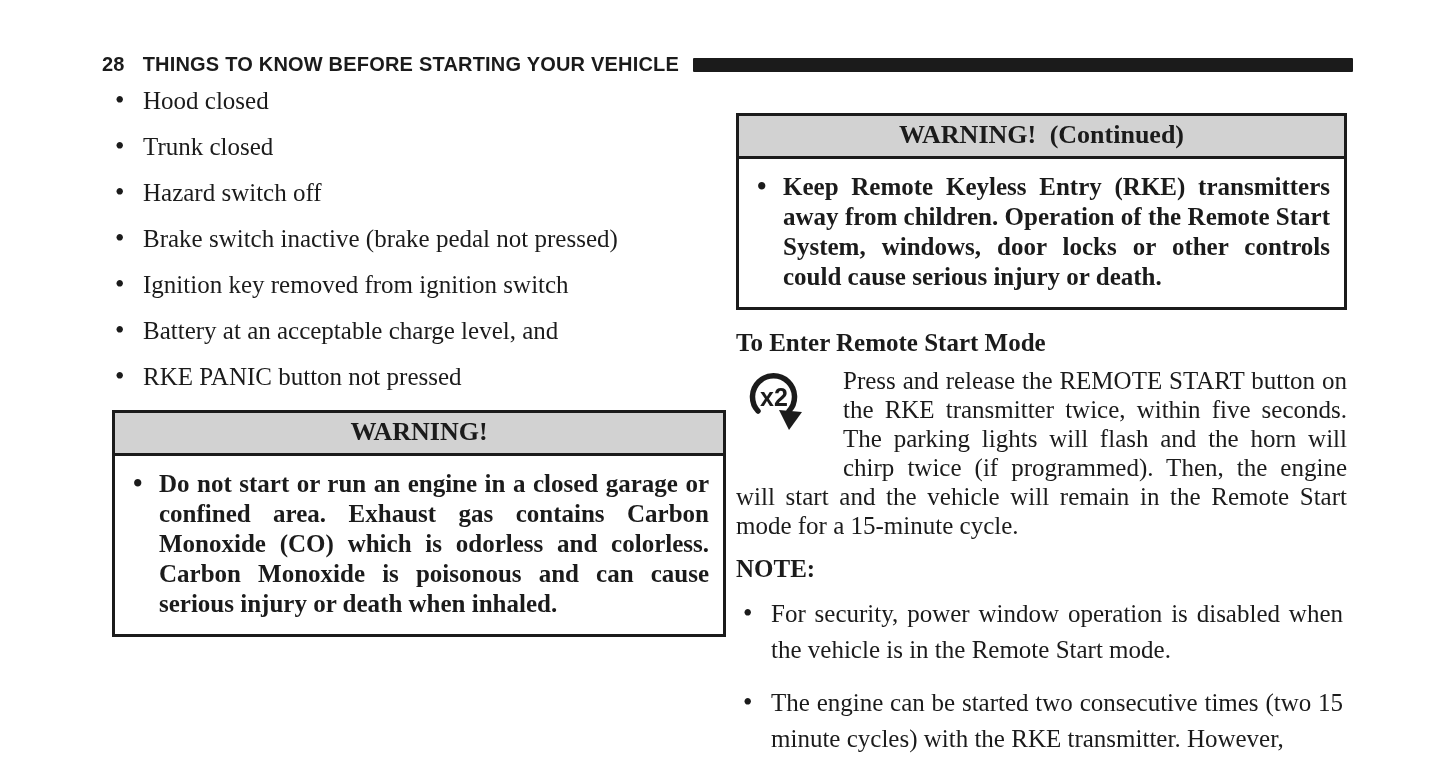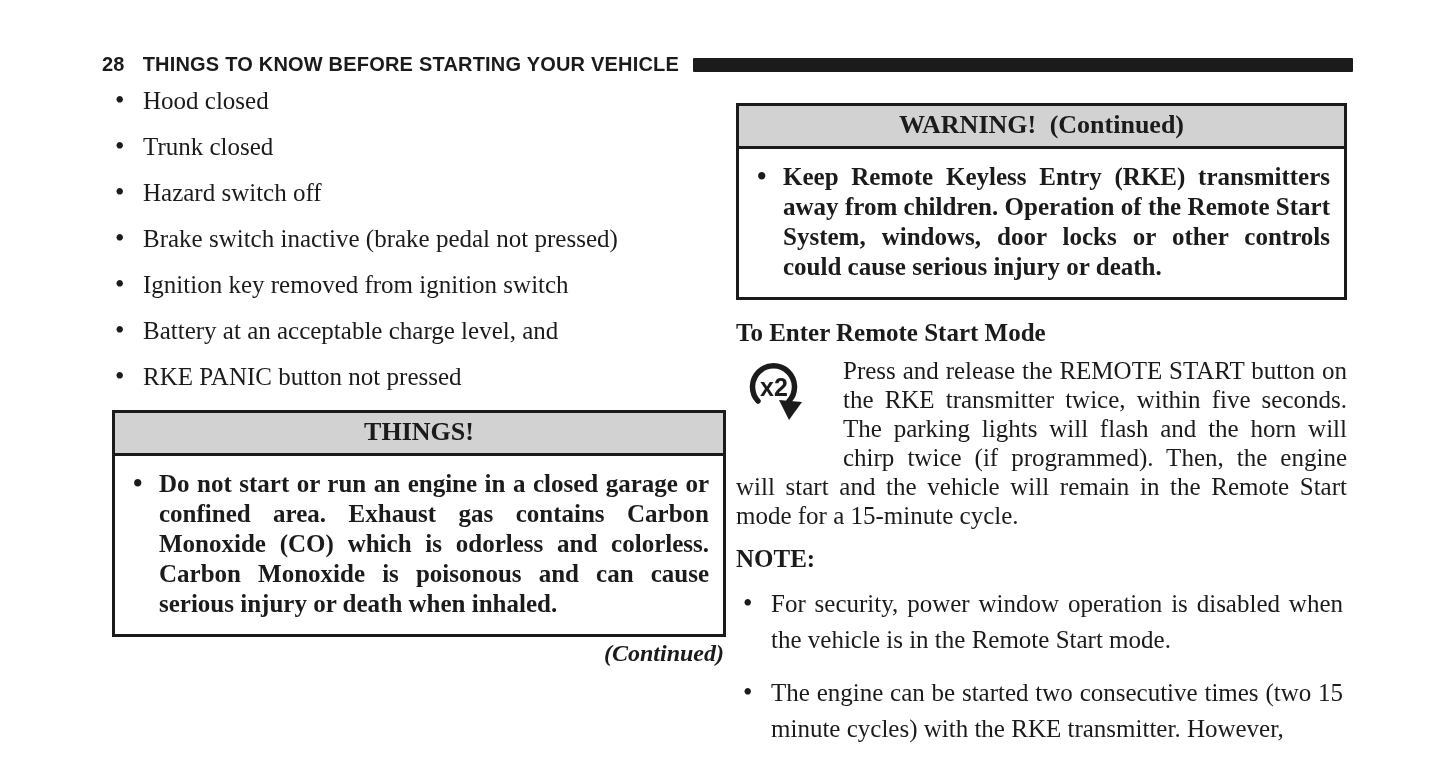--- a/index.html
+++ b/index.html
@@ -27,21 +27,21 @@
   .runhead .pageno{margin-right:18px;}
   .runhead .bar{flex:1;height:14px;background:var(--ink);margin-left:14px;border-radius:1px;}
   
   .col-left{position:absolute;left:112px;top:88px;width:614px;}
   .col-right{position:absolute;left:736px;top:95px;width:611px;}
   
   .checklist{list-style:none;margin:0;padding:0;font-size:25px;line-height:26px;}
   .checklist li{position:relative;padding-left:31px;margin-bottom:20px;}
   .checklist li::before{content:"\2022";position:absolute;left:3px;top:-1px;font-size:27px;}
   
-  .warning-box{border:3px solid var(--ink);margin-top:8px;}
+  .warning-box{border:3px solid var(--ink);margin-top:18px;}
   .wb-header{
     background:var(--warning_header_bg);
     border-bottom:3px solid var(--ink);
     text-align:center;font-weight:bold;font-size:26px;
     padding:4px 0 6px 0;
   }
   .wb-header.spread{word-spacing:7px;}
   .wb-body{padding:13px 14px 15px 14px;}
   .wb-item{
     position:relative;padding-left:30px;
@@ -89,27 +89,26 @@
       <li>Hood closed</li>
       <li>Trunk closed</li>
       <li>Hazard switch off</li>
       <li>Brake switch inactive (brake pedal not pressed)</li>
       <li>Ignition key removed from ignition switch</li>
       <li>Battery at an acceptable charge level, and</li>
       <li>RKE PANIC button not pressed</li>
     </ul>
 
     <div class="warning-box">
-      <div class="wb-header">THINGS!</div>
+      <div class="wb-header">WARNING!</div>
       <div class="wb-body">
         <div class="wb-item">Do not start or run an engine in a closed garage or confined area. Exhaust gas contains Carbon Monoxide (CO) which is odorless and colorless. Carbon Monoxide is poisonous and can cause serious injury or death when inhaled.</div>
       </div>
     </div>
 
-    <div class="continued">(Continued)</div>
   </div>
 
   <div class="col-right">
 
     <div class="warning-box">
       <div class="wb-header spread">WARNING! (Continued)</div>
       <div class="wb-body">
         <div class="wb-item">Keep Remote Keyless Entry (RKE) transmitters away from children. Operation of the Remote Start System, windows, door locks or other controls could cause serious injury or death.</div>
       </div>
     </div>

